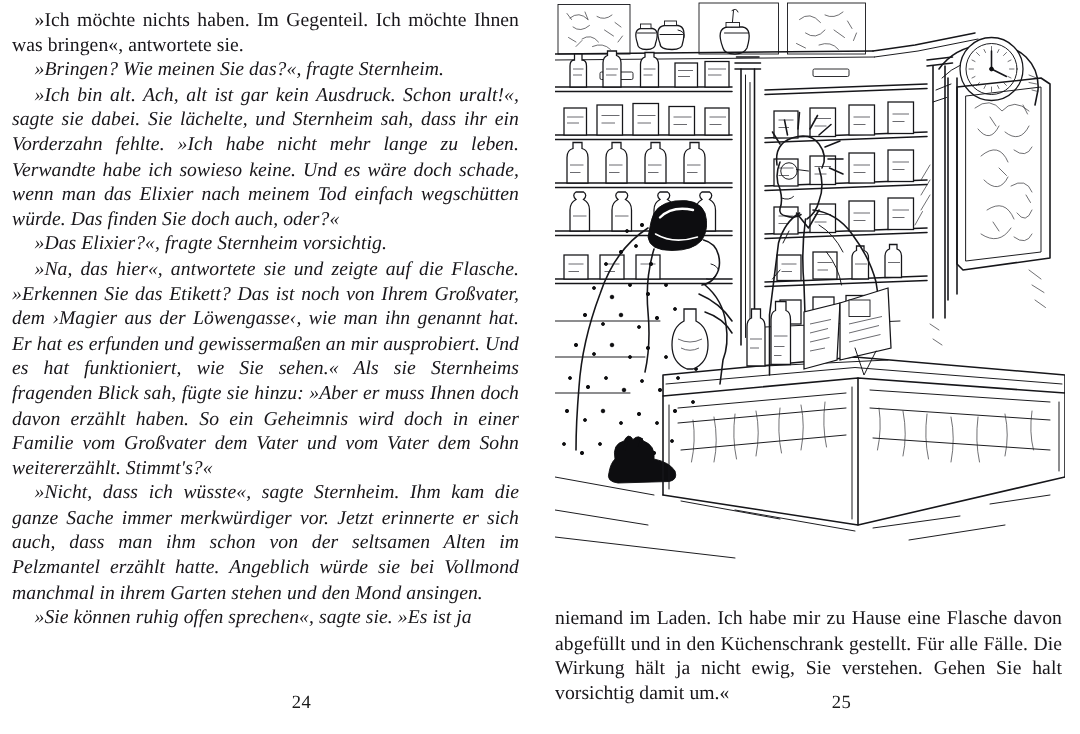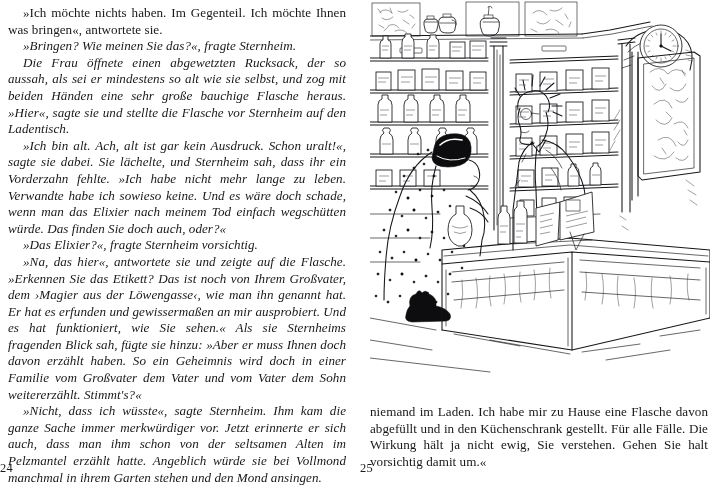--- a/index.html
+++ b/index.html
@@ -20,20 +20,21 @@
     position: absolute;
     inset: 0;
     display: flex;
   }
 
   .page {
     position: relative;
     width: 360px;
     height: 489px;
     box-sizing: border-box;
+    padding-left: 21px;
   }
 
   
   .page-left .textcol {
     position: absolute;
     left: 8px;
     top: 5px;
     width: 338px;
   }
 
@@ -48,21 +49,21 @@
     letter-spacing: 0.05px;
     color: #18161a;
   }
   .para + .para { margin-top: 0; font-style: italic; }
   .indent { text-indent: 15px; }
 
   .folio {
     position: absolute;
     bottom: 13px;
     width: 100%;
-    text-align: left;
+    text-align: center;
     font-size: 12.4px;
     color: #1a1a1a;
     letter-spacing: 0.3px;
   }
 
   
   .page-right .textcol {
     position: absolute;
     left: 10px;
     top: 404px;
@@ -88,21 +89,20 @@
 </style>
 </head>
 <body>
 
 <div class="spread">
 
   <div class="page page-left">
     <div class="textcol">
       <p class="para indent">»Ich möchte nichts haben. Im Gegenteil. Ich möchte Ihnen was bringen«, antwortete sie.</p>
       <p class="para indent">»Bringen? Wie meinen Sie das?«, fragte Sternheim.</p>
-      <p class="para indent">Die Frau öffnete einen abgewetzten Rucksack, der so aussah, als sei er mindestens so alt wie sie selbst, und zog mit beiden Händen eine sehr große bauchige Flasche heraus. »Hier«, sagte sie und stellte die Flasche vor Sternheim auf den Ladentisch.</p>
       <p class="para indent">»Ich bin alt. Ach, alt ist gar kein Ausdruck. Schon uralt!«, sagte sie dabei. Sie lächelte, und Sternheim sah, dass ihr ein Vorderzahn fehlte. »Ich habe nicht mehr lange zu leben. Verwandte habe ich sowieso keine. Und es wäre doch schade, wenn man das Elixier nach meinem Tod einfach wegschütten würde. Das finden Sie doch auch, oder?«</p>
       <p class="para indent">»Das Elixier?«, fragte Sternheim vorsichtig.</p>
       <p class="para indent">»Na, das hier«, antwortete sie und zeigte auf die Flasche. »Erkennen Sie das Etikett? Das ist noch von Ihrem Großvater, dem ›Magier aus der Löwengasse‹, wie man ihn genannt hat. Er hat es erfunden und gewissermaßen an mir ausprobiert. Und es hat funktioniert, wie Sie sehen.« Als sie Sternheims fragenden Blick sah, fügte sie hinzu: »Aber er muss Ihnen doch davon erzählt haben. So ein Geheimnis wird doch in einer Familie vom Großvater dem Vater und vom Vater dem Sohn weitererzählt. Stimmt's?«</p>
       <p class="para indent">»Nicht, dass ich wüsste«, sagte Sternheim. Ihm kam die ganze Sache immer merkwürdiger vor. Jetzt erinnerte er sich auch, dass man ihm schon von der seltsamen Alten im Pelzmantel erzählt hatte. Angeblich würde sie bei Vollmond manchmal in ihrem Garten stehen und den Mond ansingen.</p>
       <p class="para indent">»Sie können ruhig offen sprechen«, sagte sie. »Es ist ja</p>
     </div>
     <div class="folio">24</div>
   </div>
 
   <div class="page page-right">

